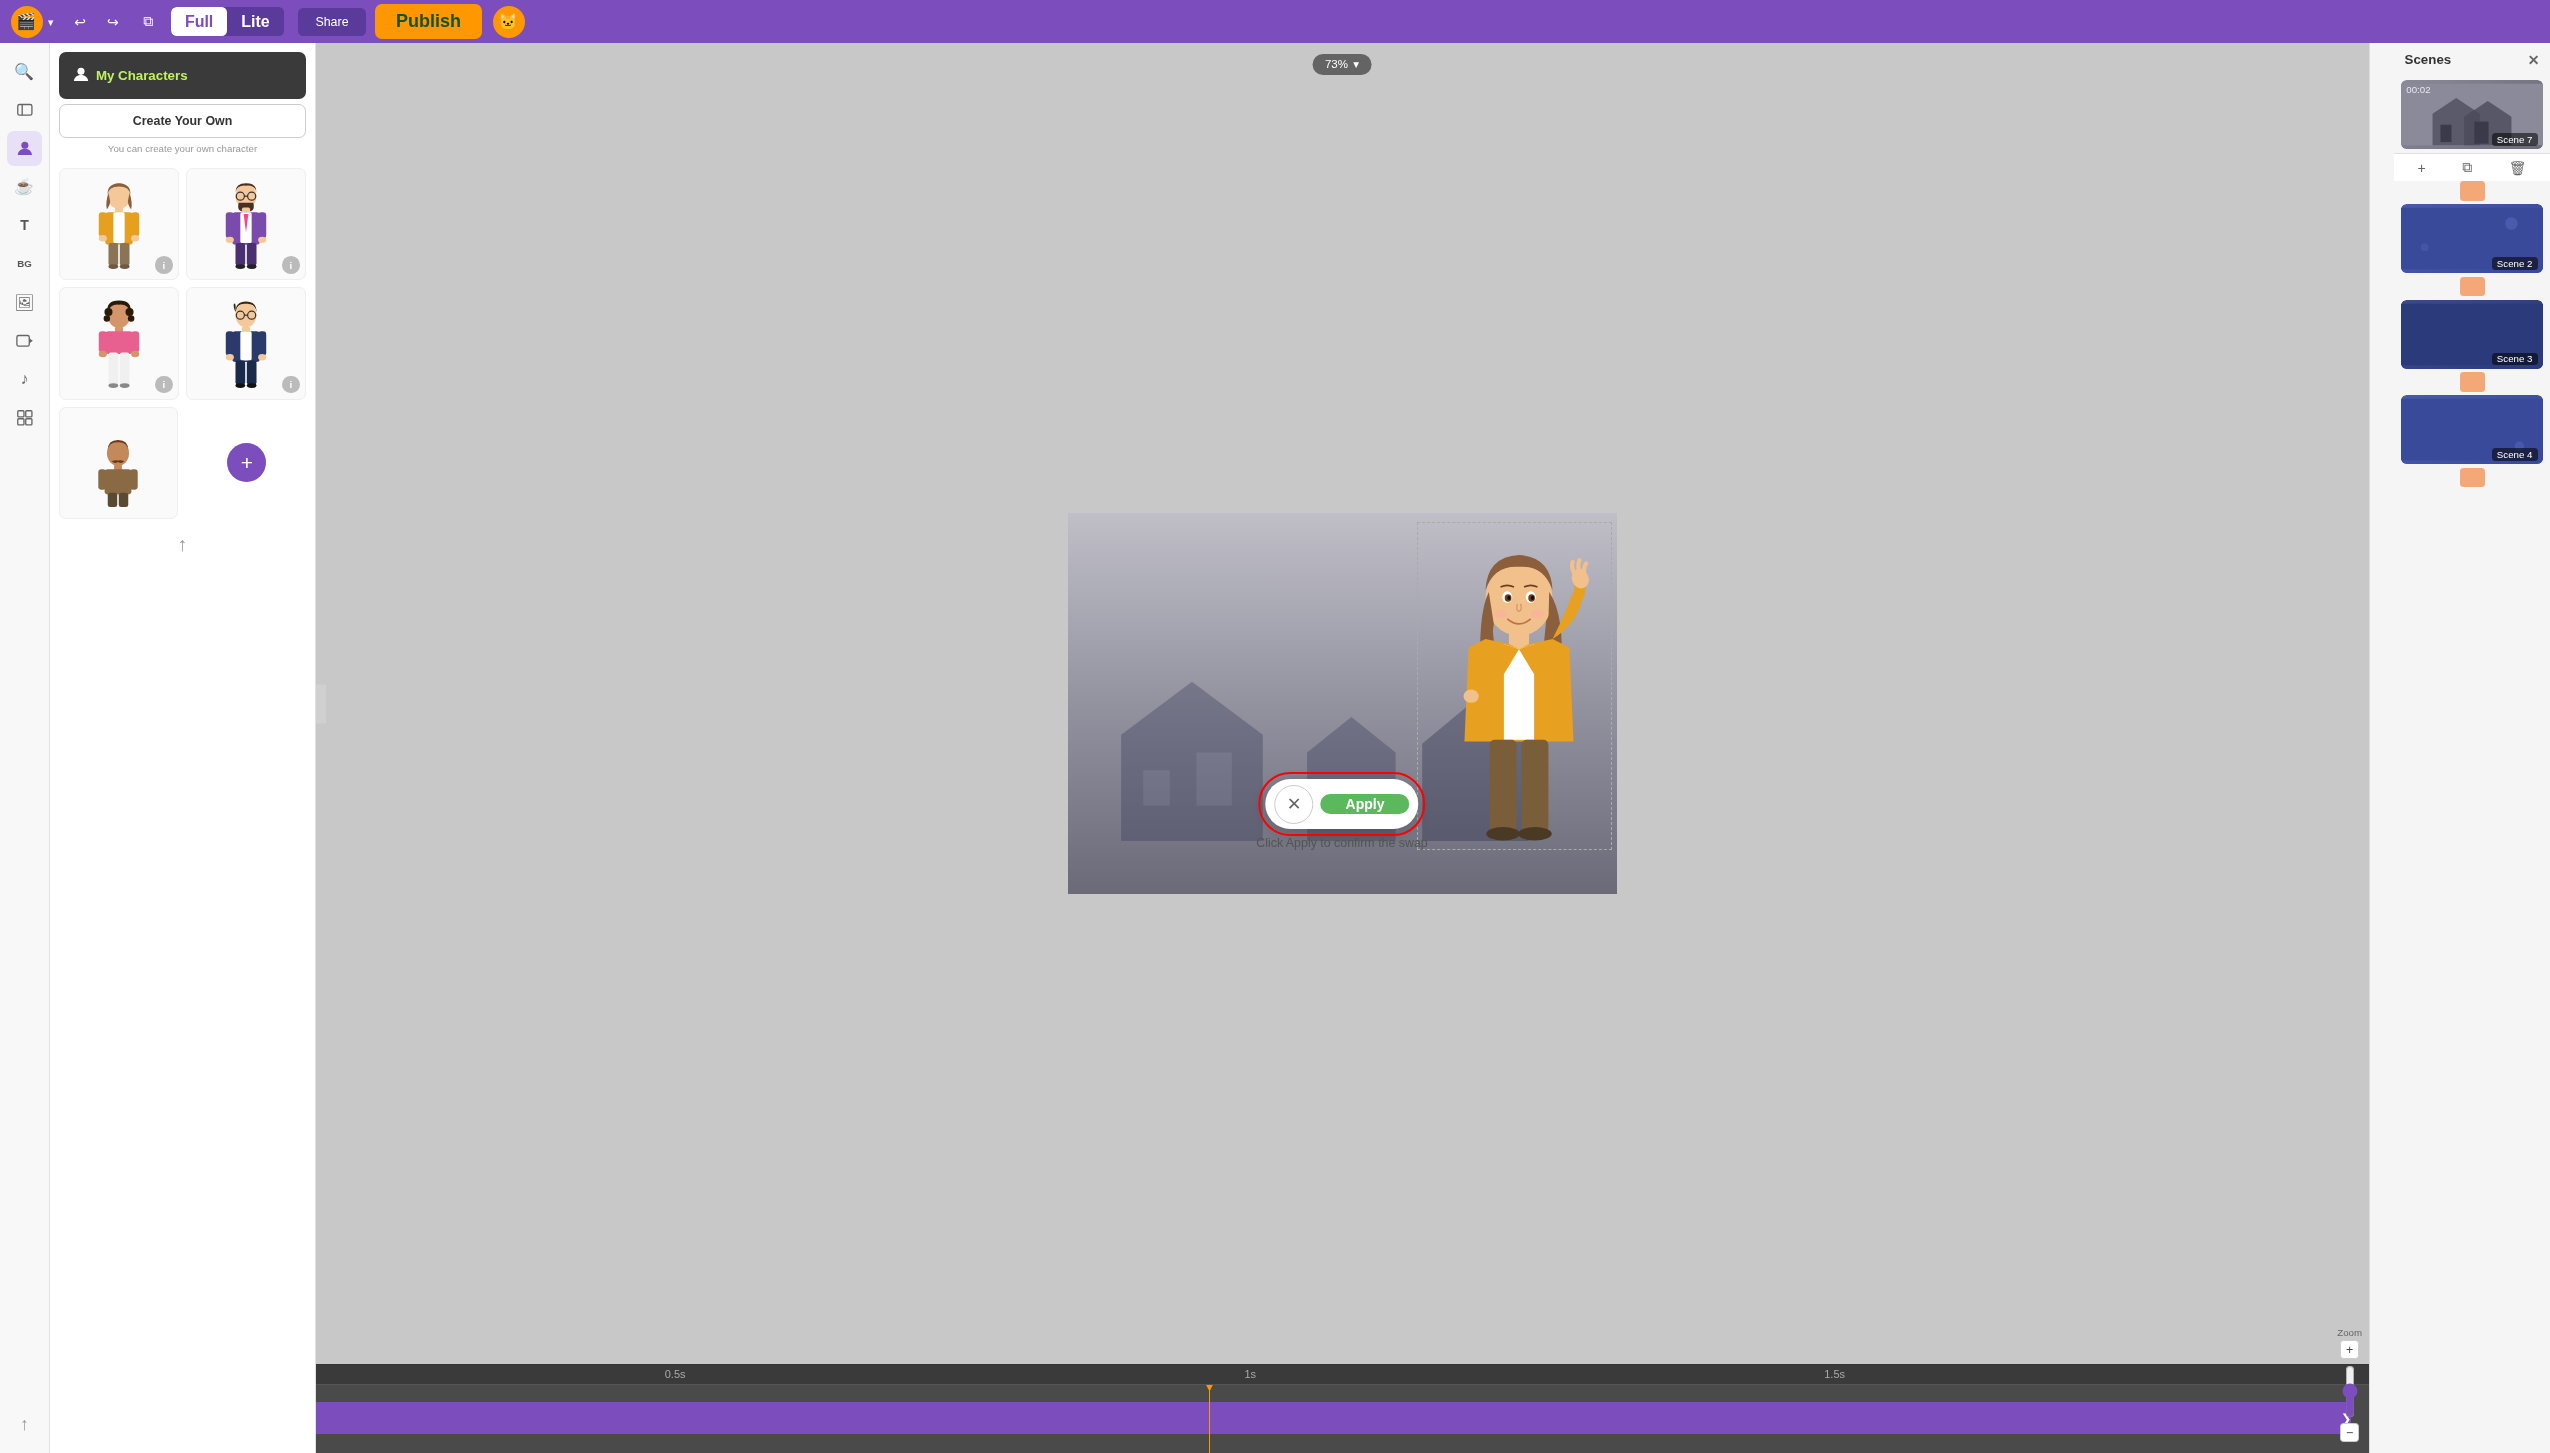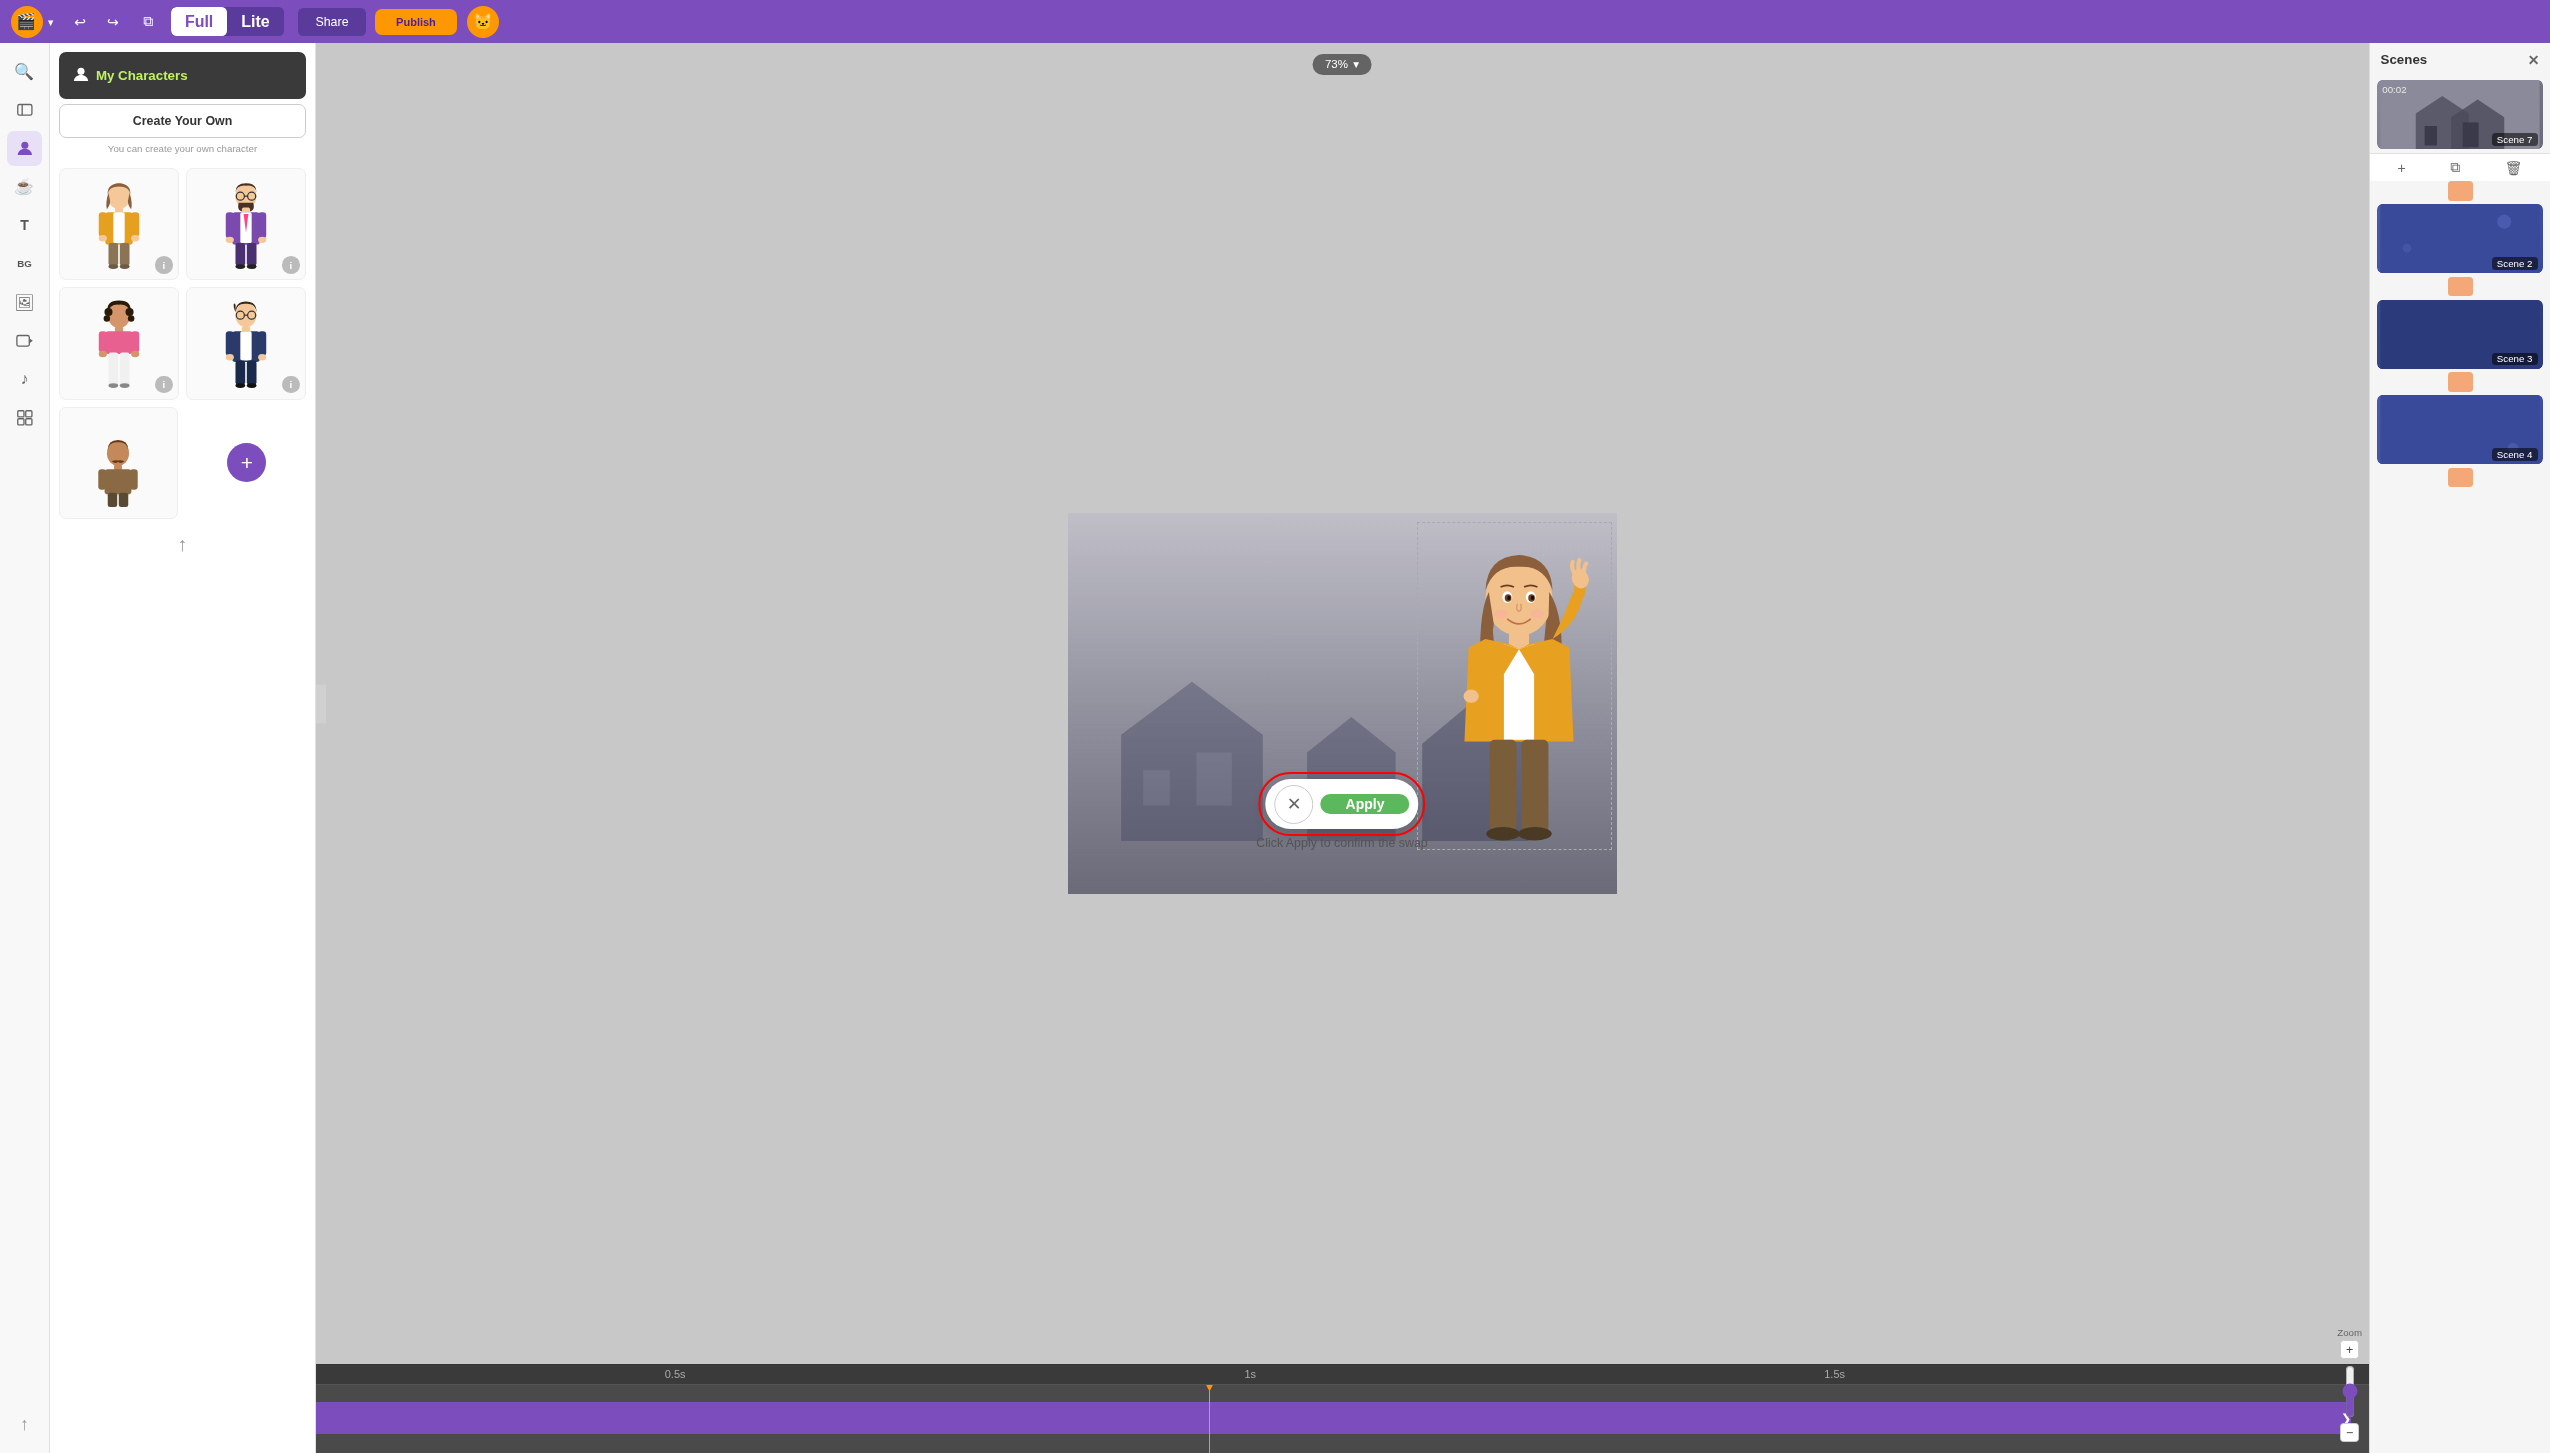--- a/index.html
+++ b/index.html
@@ -32,22 +32,22 @@
     .quality-btn {
       padding: 5.3px 14px; border: none; cursor: pointer; font-size: 16px; font-weight: 700;
       color: white; background: transparent; text-align: right;
     }
     .quality-btn.active { background: white; color: #7c4dbd; border-radius: 5.3px; }
     .top-bar-share {
       background: #5a3a9a; color: white; border: none; border-radius: 5.3px;
       padding: 7px 17.7px; font-size: 12.4px; cursor: pointer; margin-right: 8.9px;
     }
     .top-bar-publish {
-      background: #ff9800; color: #4c1d95; border: none; border-radius: 7px;
-      padding: 7px 21px; font-size: 11px; font-weight: 700; cursor: pointer; margin-right: 10.6px;
+      background: #ff9800; color: #14532d; border: none; border-radius: 7px;
+      padding: 7px 21px; font-size: 18px; font-weight: 700; cursor: pointer; margin-right: 10.6px;
     }
     .top-bar-avatar {
       width: 32px; height: 32px; border-radius: 50%; background: #ff9800;
       display: flex; align-items: center; justify-content: center;
       font-size: 16px; cursor: pointer; overflow: hidden;
     }
 
     
     .left-icon-bar {
       position: absolute; top: 43px; left: 0; width: 50px; bottom: 0;
@@ -239,21 +239,21 @@
     .timeline-clip-text {
       width: 25px; height: 25px; border-radius: 3.5px; background: #5599ff;
       display: flex; align-items: center; justify-content: center;
       font-size: 12.4px; font-weight: 700; color: white;
     }
 
     
     .scenes-panel {
       position: absolute; top: 43px; right: 0; width: 181px; bottom: 0;
       background: #f5f5f5; border-left: 0.9px solid #ddd;
-      overflow-y: auto; z-index: 40;
+      overflow-y: auto; z-index: 40; padding-left: 24px;
     }
     .scenes-header {
       display: flex; align-items: center; justify-content: space-between;
       padding: 8.9px 10.6px; font-size: 13.3px; font-weight: 600; color: #333;
     }
     .scenes-close { cursor: pointer; font-size: 14px; color: #666; }
     .scene-item {
       margin: 3.5px 7px; border-radius: 5.3px; overflow: hidden;
       position: relative; cursor: pointer;
     }

